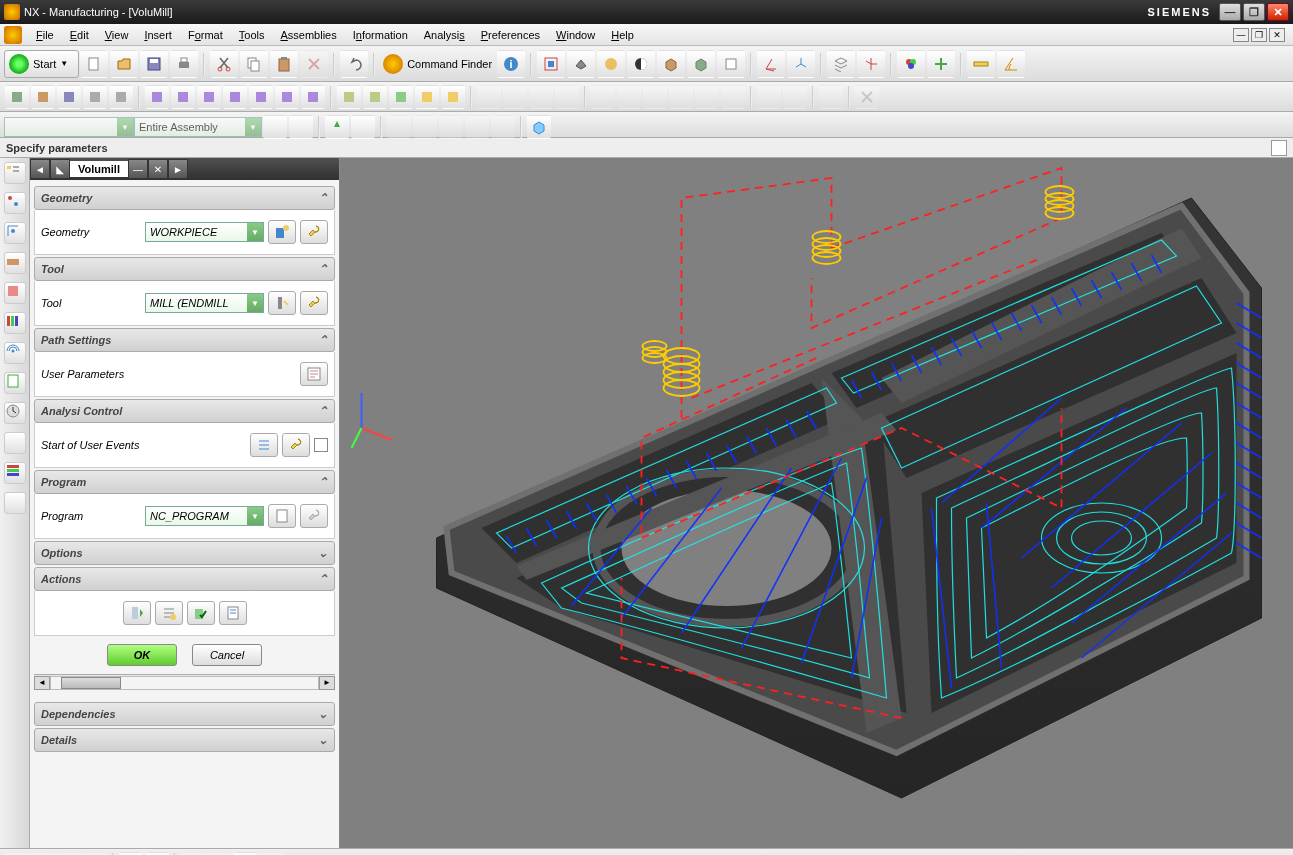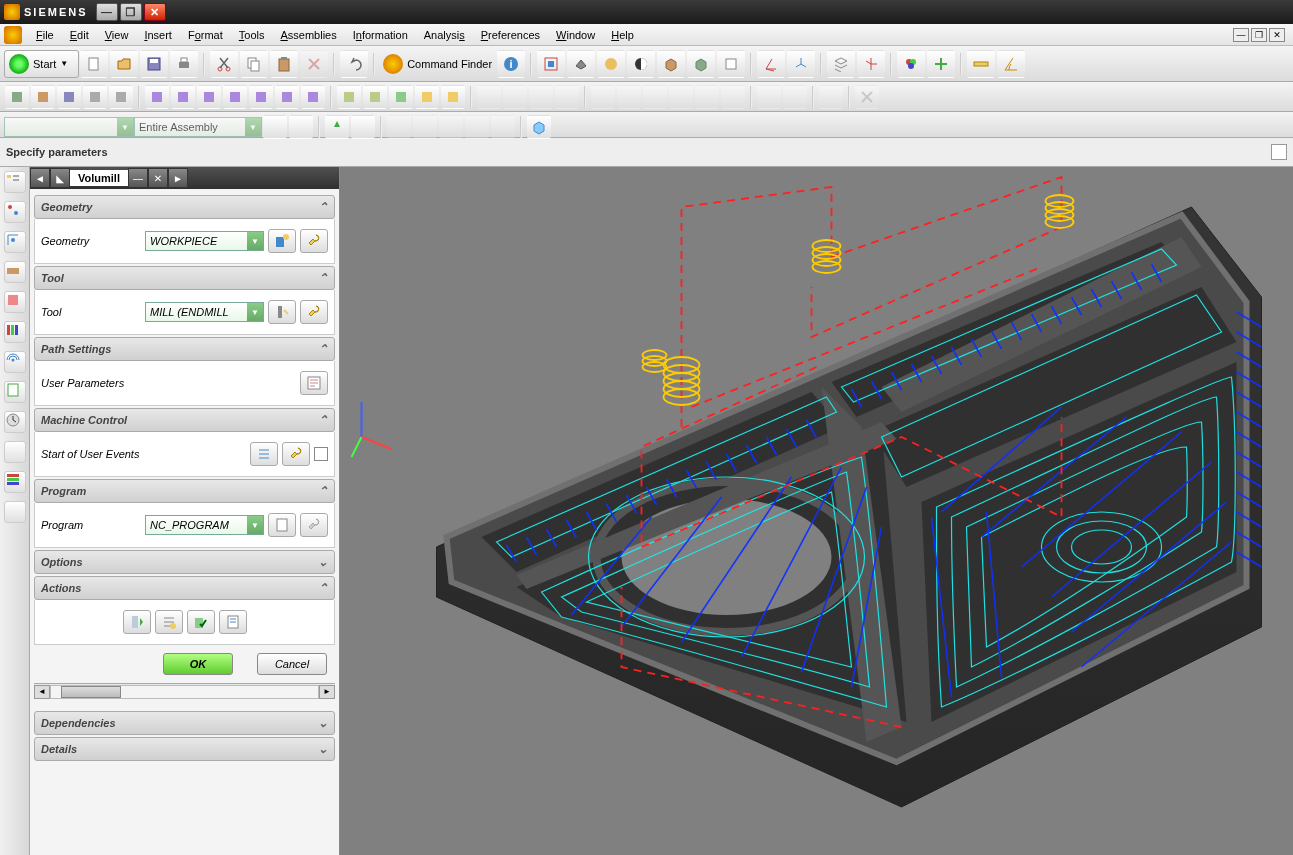--- a/index.html
+++ b/index.html
@@ -29,21 +29,21 @@
 .tbtn { width: 24px; height: 24px; margin: 1px; border: 1px solid transparent; border-radius: 3px; display: flex; align-items: center; justify-content: center; background: linear-gradient(#fff,#e0e0e0); }
 .tbtn.lg { width: 28px; height: 28px; }
 .tbtn.disabled { opacity: 0.4; }
 .tsep { width: 2px; height: 22px; background: linear-gradient(to right,#bbb,#fff); margin: 0 4px; }
 .start-btn { height: 28px; padding: 0 10px 0 4px; display: flex; align-items: center; background: linear-gradient(#fff,#e0e0e0); border: 1px solid #aaa; border-radius: 3px; gap: 4px; }
 .start-btn .sicon { width: 20px; height: 20px; background: radial-gradient(#66ff66 20%, #009900 80%); border-radius: 50%; position: relative; }
 .cmd-finder { display: flex; align-items: center; gap: 4px; padding: 0 4px; }
 .cmd-icon { width: 20px; height: 20px; background: radial-gradient(#ffcc00,#cc6600); border-radius: 50%; }
 .tico { width: 16px; height: 16px; }
 
-.status-row { height: 29px; background: #eee; border-bottom: 1px solid #aaa; display: flex; align-items: center; padding: 0 6px; font-weight: bold; color: #333; }
+.status-row { height: 20px; background: #eee; border-bottom: 1px solid #aaa; display: flex; align-items: center; padding: 0 6px; font-weight: bold; color: #333; }
 .status-row .sspacer { flex: 1; }
 .status-row .sicon { width: 16px; height: 16px; border: 1px solid #999; background: #fff; }
 
 .work-area { position: relative; display: flex; height: 690px; }
 
 .resbar { width: 30px; background: linear-gradient(to right,#f0f0f0,#d8d8d8); border-right: 1px solid #aaa; display: flex; flex-direction: column; align-items: center; padding-top: 4px; gap: 8px; }
 .resbar .ritem { width: 22px; height: 22px; border: 1px solid #ccc; border-radius: 3px; background: linear-gradient(#fff,#e0e0e0); }
 
 .panel { width: 310px; background: #f0f0f0; border-right: 1px solid #888; display: flex; flex-direction: column; }
 .panel-tab { height: 22px; background: linear-gradient(#505050,#303030); display: flex; align-items: center; color: #fff; }
@@ -54,40 +54,41 @@
 .section-hdr { background: linear-gradient(#e8e8e8,#d0d0d0); border: 1px solid #aaa; padding: 4px 6px; display: flex; align-items: center; font-weight: bold; color: #444; border-radius: 3px; margin-top: 2px; }
 .section-hdr .chev { margin-left: auto; font-size: 12px; color: #666; }
 .section-body { background: #fff; border: 1px solid #ccc; border-top: none; padding: 6px; }
 .field-row { display: flex; align-items: center; gap: 4px; margin: 4px 0; }
 .field-row label { width: 100px; }
 .combo { flex: 1; height: 20px; border: 1px solid #7a9; background: linear-gradient(#fff,#e8f8e8); display: flex; align-items: center; padding: 0 4px; position: relative; }
 .combo .cdrop { position: absolute; right: 0; top: 0; width: 16px; height: 100%; background: linear-gradient(#8c8,#6a6); display:flex;align-items:center;justify-content:center; color:#fff; font-size:8px; }
 .iconbtn { width: 28px; height: 24px; border: 1px solid #aaa; border-radius: 3px; background: linear-gradient(#fff,#ddd); display:flex;align-items:center;justify-content:center; }
 .checkbox-sm { width: 14px; height: 14px; border: 1px solid #888; background: #fff; }
 
-.dlg-btns { display: flex; justify-content: flex-end; gap: 24px; padding: 8px; }
+.dlg-btns { display: flex; justify-content: center; gap: 15px; padding: 8px; }
 .dlg-btn { width: 70px; height: 22px; border: 1px solid #888; border-radius: 3px; display:flex;align-items:center;justify-content:center; }
 .dlg-btn.ok { background: linear-gradient(#b0ff80,#60cc30); font-weight: bold; }
 .dlg-btn.cancel { background: linear-gradient(#fff,#ddd); }
 
 .hscroll { height: 16px; background: #e8e8e8; border-top: 1px solid #aaa; display: flex; align-items: center; }
 .hscroll .arrow { width: 16px; height: 14px; background: #ddd; border: 1px solid #999; font-size:8px; display:flex;align-items:center;justify-content:center; }
 .hscroll .track { flex: 1; height: 14px; background: #f4f4f4; border: 1px solid #bbb; position: relative; }
 .hscroll .thumb { position: absolute; left: 10px; width: 60px; height: 12px; background: linear-gradient(#ddd,#bbb); border: 1px solid #888; }
 
 .viewport { flex: 1; background: #808080; position: relative; overflow: hidden; }
 .viewport svg { width: 100%; height: 100%; }
 
 .btm-toolbar { height: 30px; background: linear-gradient(#f0f0f0,#d8d8d8); border-top: 1px solid #aaa; display: flex; align-items: center; padding: 0 4px; }
 </style>
 </head>
 <body>
 
 <div class="titlebar">
   <div class="app-icon"></div>
+  <div class="title">NX - Manufacturing - [VoluMill]</div>
   <div class="brand">SIEMENS</div>
   <div class="wbtns">
     <div class="wbtn min">—</div>
     <div class="wbtn max">❐</div>
     <div class="wbtn close">✕</div>
   </div>
 </div>
 
 <div class="menubar">
   <div class="micon"></div>
@@ -535,21 +536,21 @@
           <div class="iconbtn">
               <svg class="tico" viewBox="0 0 16 16">
                 <rect x="2" y="2" width="12" height="12" fill="#fff" stroke="#888"></rect>
                 <path d="M4 5h8M4 8h8M4 11h5" stroke="#c88"></path>
               </svg>
             </div>
         </div>
       </div>
 
       <div class="section-hdr">
-          <span>Machine Control</span>
+          <span>Analysi Control</span>
           <span class="chev">⌃</span>
         </div>
       <div class="section-body">
         <div class="field-row">
           <label style="flex:1">Start of User Events</label>
           <div class="iconbtn">
               <svg class="tico" viewBox="0 0 16 16">
                 <path d="M3 4h10M3 8h10M3 12h10" stroke="#48c"></path>
               </svg>
             </div>

